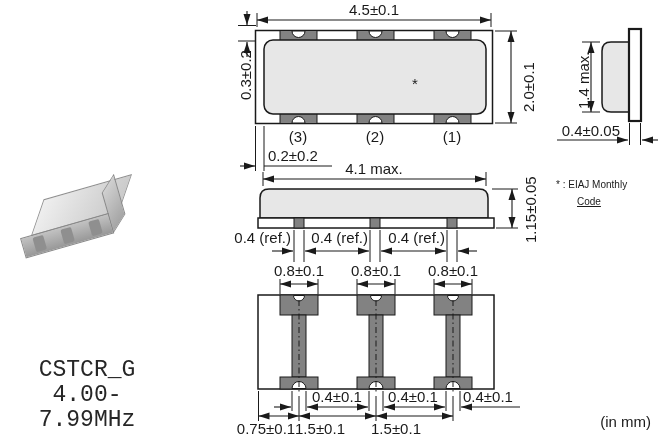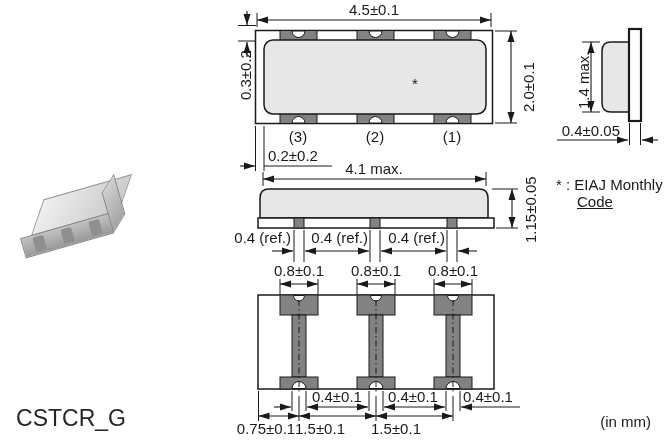--- a/index.html
+++ b/index.html
@@ -7,24 +7,24 @@
          font-family:"Liberation Sans",sans-serif;}
   svg{position:absolute;left:0;top:0;}
   svg text{font-family:"Liberation Sans",sans-serif;font-size:15px;fill:var(--line,#1a1a1a);}
   .ol{fill:#ffffff;stroke:var(--line,#1a1a1a);stroke-width:1.5;}
   .body-fill{fill:var(--body,#e7e7e7);stroke:var(--line,#1a1a1a);stroke-width:1.5;}
   .term{fill:var(--terminal,#828282);stroke:var(--line,#1a1a1a);stroke-width:1;}
   .notch{fill:#ffffff;stroke:var(--line,#1a1a1a);stroke-width:1;}
   .dim{stroke:var(--line,#1a1a1a);stroke-width:1.1;fill:none;}
   .ext{stroke:var(--line,#1a1a1a);stroke-width:1;fill:none;}
   .cl{stroke:var(--line,#1a1a1a);stroke-width:1;fill:none;stroke-dasharray:6 3 1.5 3;}
-  .note{position:absolute;left:556px;top:176px;font-size:15px;color:var(--line,#1a1a1a);line-height:17px;}
+  .note{position:absolute;left:556px;top:176px;font-size:10px;color:var(--line,#1a1a1a);line-height:17px;}
   .note .l2{padding-left:21px;text-decoration:underline;}
-  .prod{position:absolute;left:0;top:358px;width:142px;text-align:center;
-        font-family:Liberation Sans, sans-serif;font-size:23px;color:#262626;line-height:25px;margin-top:48px;}
+  .prod{position:absolute;left:16px;top:358px;width:142px;text-align:center;
+        font-family:Liberation Mono, monospace;font-size:23px;color:#262626;line-height:25px;}
   
   .chip{position:absolute;left:16px;top:188px;width:116px;height:78px;transform:rotate(-16deg);}
   .chip .top{position:absolute;left:14px;top:4px;width:90px;height:30px;transform:skewX(-35deg);
              transform-origin:0 100%;background:linear-gradient(105deg,#efefef,#c9c9c9);
              border:1px solid #909090;}
   .chip .front{position:absolute;left:3px;top:35px;width:90px;height:19px;
                background:linear-gradient(#c2c2c2,#989898);border:1px solid #8a8a8a;}
   .chip .side{position:absolute;left:94px;top:14px;width:15px;height:40px;transform:skewY(-42deg);
               transform-origin:0 0;background:linear-gradient(#d0d0d0,#a5a5a5);border:1px solid #8a8a8a;}
   .chip .groove{position:absolute;top:2px;width:11px;height:15px;background:#8f8f8f;border-radius:2px;}
@@ -192,15 +192,16 @@
     <text x="651" y="427" text-anchor="end">(in mm)</text>
   </svg>
 
   <div class="note">
     <div class="l1">* : EIAJ Monthly</div>
     <div class="l2">Code</div>
   </div>
 
   <div class="prod">
     <div>CSTCR_G</div>
+    <div>4.00-7.99MHz</div>
   </div>
 
 </div>
 
 </body></html>

